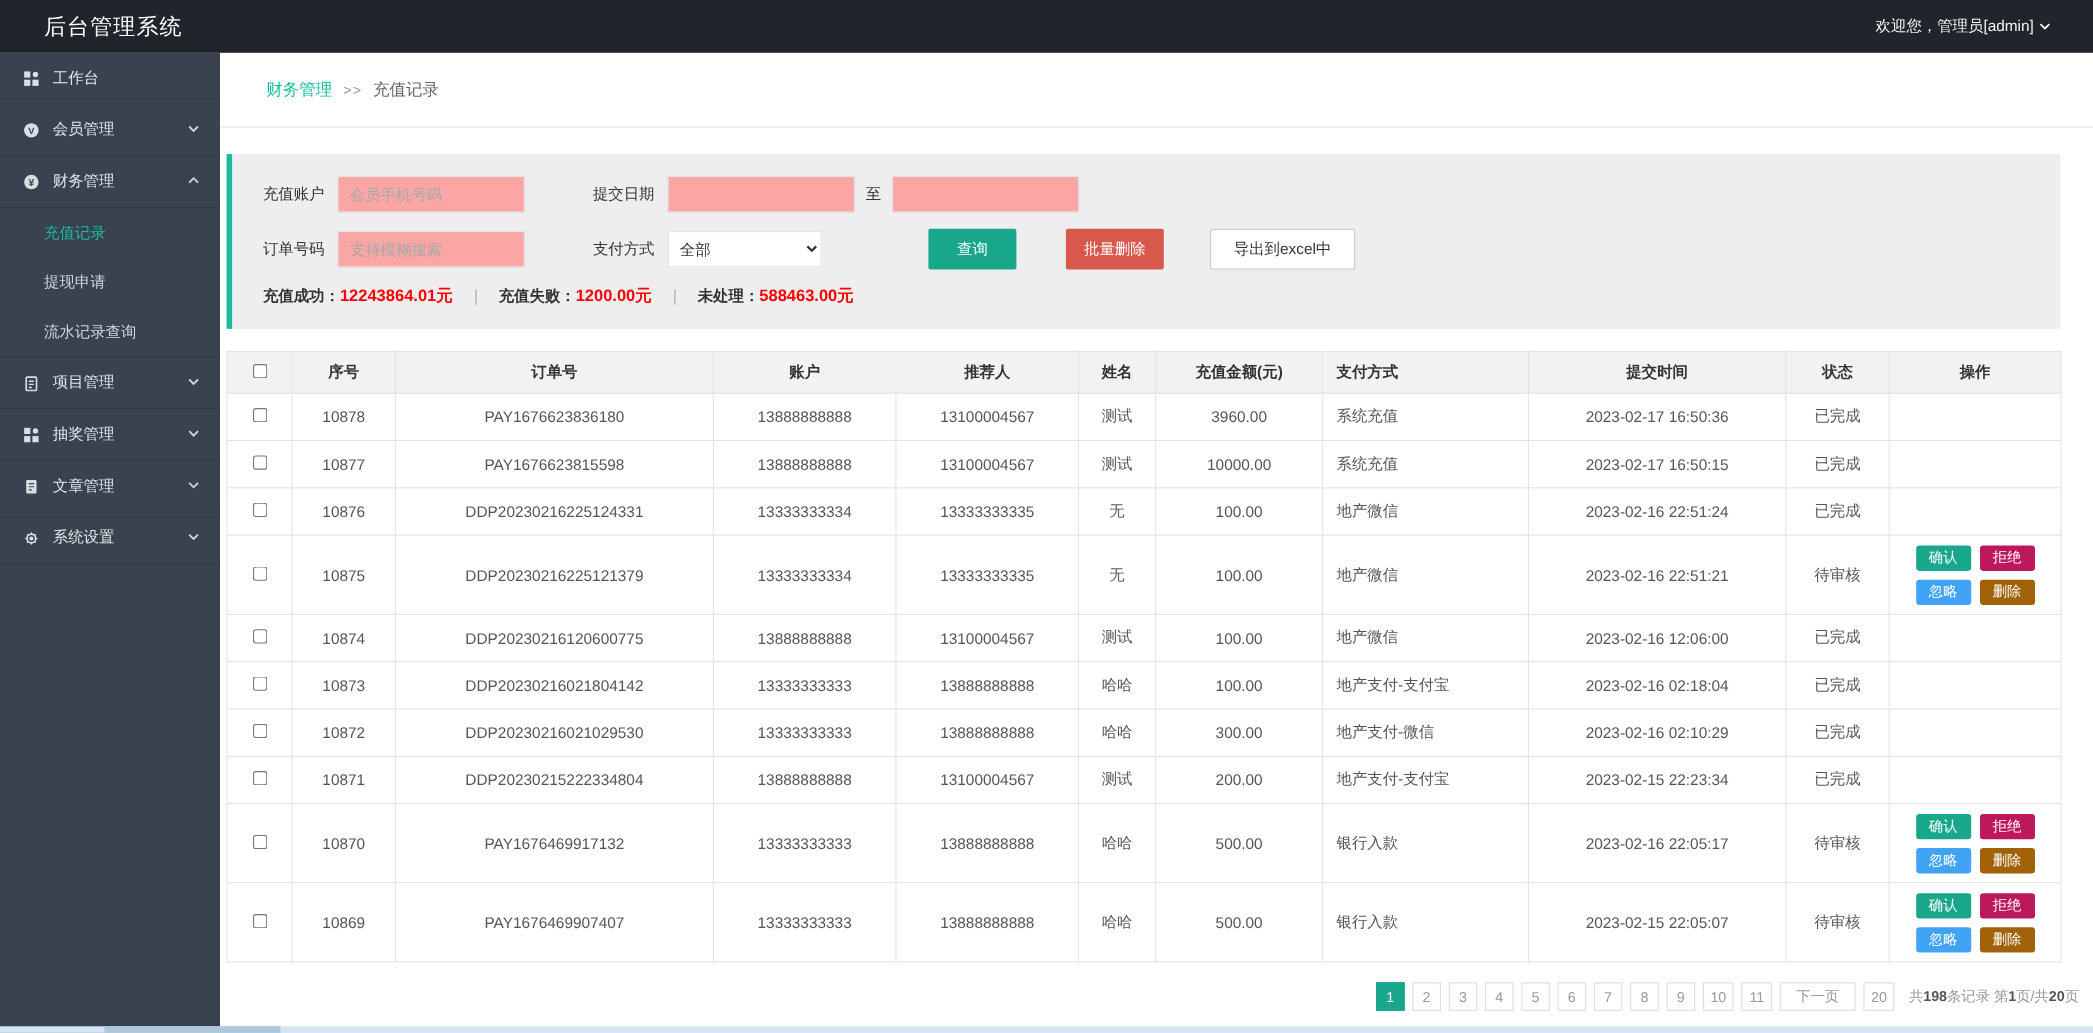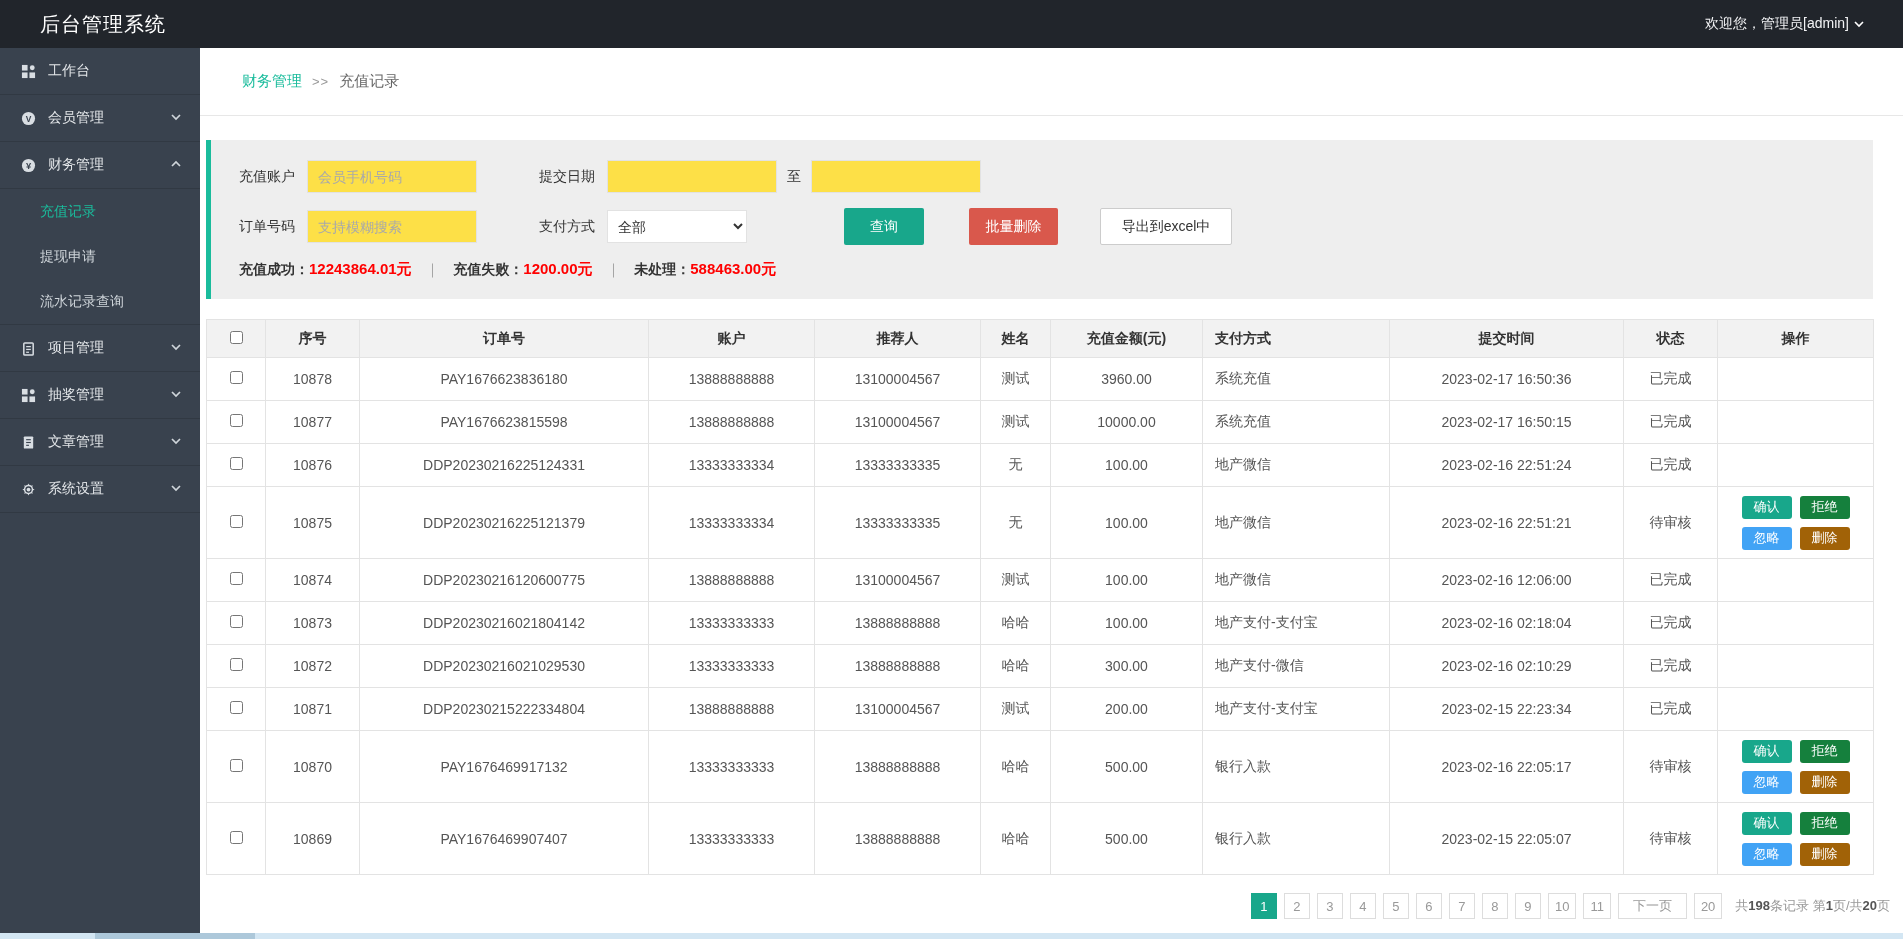--- a/index.html
+++ b/index.html
@@ -30,21 +30,21 @@
   .bc-section { color:#1abc9c; cursor:pointer; }
   .bc-sep { color:#999; font-size:13px; letter-spacing:1px; }
   .bc-page { color:#666; }
 
   
   .filter-panel { margin:24px 0 0 6px; width:1667px; background:#eee;
     border-left:5px solid #1abc9c; padding:20px 0 20px 0; }
   .f-row { display:flex; align-items:center; margin-left:28px; }
   .f-row + .f-row { margin-top:15px; }
   .f-label { font-size:14px; color:#333; margin-right:12px; }
-  .f-input { width:170px; height:33px; border:1px solid #e2e2e2; background:#fde047;
+  .f-input { width:170px; height:33px; border:1px solid #e2e2e2; background:#fca5a5;
     padding:0 10px; font-size:14px; color:#333; outline:none; }
   .f-input::placeholder { color:#a9a9a9; }
   .ml-lg { margin-left:62px; }
   .to-label { margin:0 10px; font-size:14px; color:#333; }
   .f-select { width:140px; height:33px; border:1px solid #e2e2e2; background:#fff;
     font-size:14px; color:#333; padding:0 6px; outline:none; }
   .btn { border:none; cursor:pointer; font-size:14px; border-radius:2px; }
   .btn-search { margin-left:97px; width:80px; height:37px; background:#18a78b; color:#fff; }
   .btn-batch-del { margin-left:45px; width:89px; height:37px; background:#d9584c; color:#fff; }
   .btn-export { margin-left:42px; width:132px; height:37px; background:#fff; color:#333; border:1px solid #ccc; }
@@ -56,21 +56,21 @@
   
   .records { margin:20px 0 0 6px; width:1667px; border-collapse:collapse; table-layout:fixed;padding-left:36px; }
   .records th, .records td { border:1px solid #e3e3e3; font-size:14px; text-align:center; overflow:hidden; }
   .records th { height:38px; background:#f2f2f2; color:#333; font-weight:bold; }
   .records td { color:#555; height:43px; }
   tr.tall td { height:72px; }
   td.al, th.al { text-align:left; padding-left:12px; }
   .actions { display:flex; flex-wrap:wrap; gap:8px; justify-content:center; align-content:center; }
   .abtn { width:50px; height:23px; border:none; border-radius:3px; color:#fff; font-size:13px; cursor:pointer; }
   .abtn.confirm { background:#18a78b; }
-  .abtn.reject { background:#15803d; }
+  .abtn.reject { background:#be185d; }
   .abtn.ignore { background:#41a3f5; }
   .abtn.del { background:#a16207; }
 
   
   .pagination { margin-top:18px; width:1690px; display:flex; justify-content:flex-end;
     align-items:center; gap:7px; }
   .pg { min-width:26px; height:26px; padding:0 6px; background:#fff; border:1px solid #ddd;
     color:#999; font-size:13px; cursor:pointer; }
   .pg.active { background:#18a78b; border-color:#18a78b; color:#fff; }
   .pg.next { padding:0 14px; }

